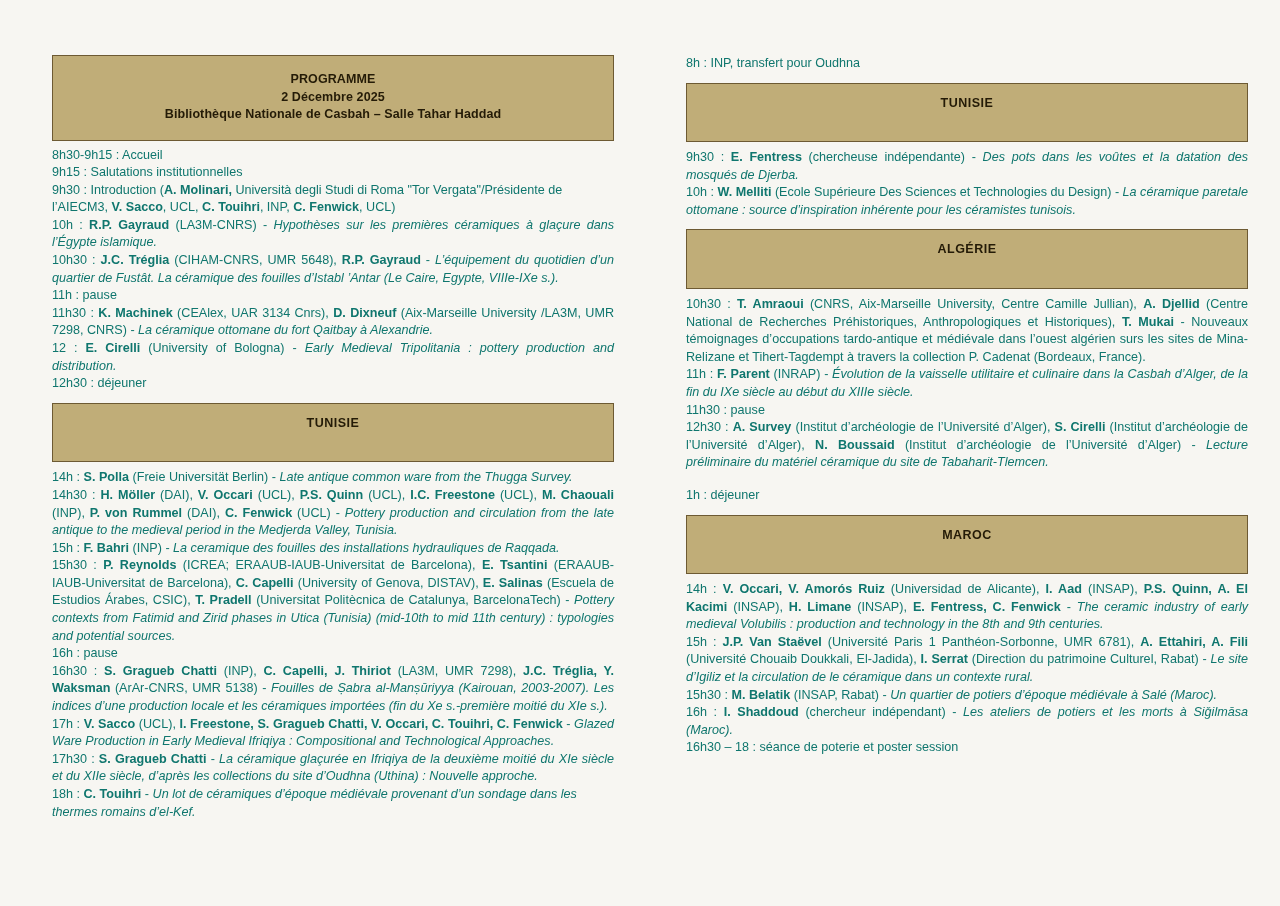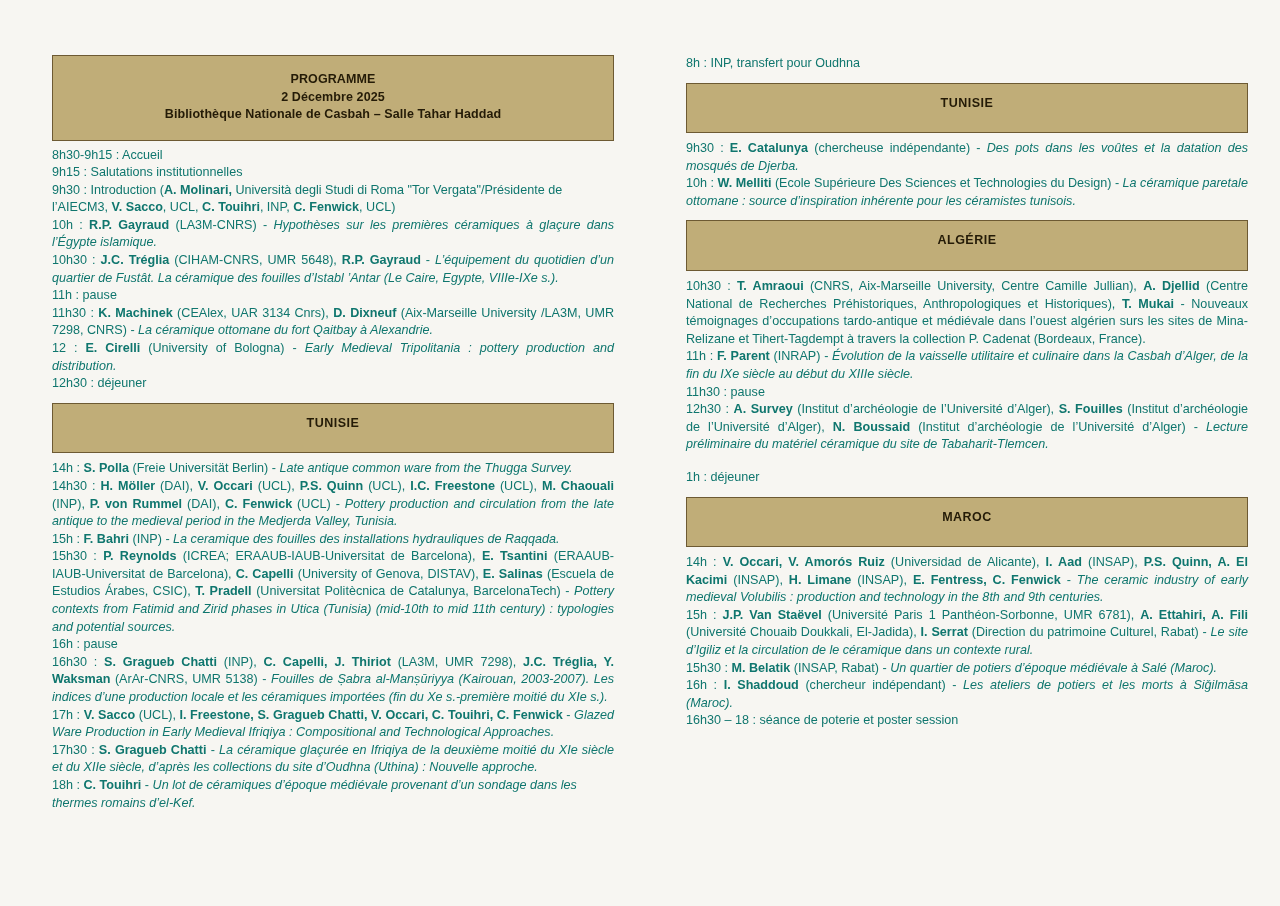--- a/index.html
+++ b/index.html
@@ -42,21 +42,21 @@
     margin-bottom: 6px;
   }
   .banner .bline {
     font-weight: bold;
     font-size: 12.5px;
     line-height: 17.5px;
     color: #241b07;
     letter-spacing: 0.1px;
   }
   .banner.section {
-    padding: 11px 6px 20px 6px;
+    padding: 11px 6px 29px 6px;
     margin-top: 10px;
     margin-bottom: 7px;
   }
   .banner.section .bline {
     font-size: 12.5px;
     letter-spacing: 0.5px;
   }
   .banner.day {
     padding: 15px 6px 16px 6px;
   }
@@ -133,33 +133,33 @@
 
     <div class="entries">
       <p class="entry">8h : INP, transfert pour Oudhna</p>
     </div>
 
     <div class="banner section">
       <div class="bline">TUNISIE</div>
     </div>
 
     <div class="entries">
-      <p class="entry">9h30 : <b>E. Catalunya</b> (chercheuse indépendante) - <i>Des pots dans les voûtes et la datation des mosqués de Djerba.</i></p>
+      <p class="entry">9h30 : <b>E. Fentress</b> (chercheuse indépendante) - <i>Des pots dans les voûtes et la datation des mosqués de Djerba.</i></p>
       <p class="entry">10h : <b>W. Melliti</b> (Ecole Supérieure Des Sciences et Technologies du Design) - <i>La céramique paretale ottomane : source d’inspiration inhérente pour les céramistes tunisois.</i></p>
     </div>
 
     <div class="banner section">
       <div class="bline">ALGÉRIE</div>
     </div>
 
     <div class="entries">
       <p class="entry">10h30 : <b>T. Amraoui</b> (CNRS, Aix-Marseille University, Centre Camille Jullian), <b>A. Djellid</b> (Centre National de Recherches Préhistoriques, Anthropologiques et Historiques), <b>T. Mukai</b> - Nouveaux témoignages d’occupations tardo-antique et médiévale dans l’ouest algérien surs les sites de Mina-Relizane et Tihert-Tagdempt à travers la collection P. Cadenat (Bordeaux, France).</p>
       <p class="entry">11h : <b>F. Parent</b> (INRAP) - <i>Évolution de la vaisselle utilitaire et culinaire dans la Casbah d’Alger, de la fin du IXe siècle au début du XIIIe siècle.</i></p>
       <p class="entry">11h30 : pause</p>
-      <p class="entry">12h30 : <b>A. Survey</b> (Institut d’archéologie de l’Université d’Alger), <b>S. Fouilles</b> (Institut d’archéologie de l’Université d’Alger), <b>N. Boussaid</b> (Institut d’archéologie de l’Université d’Alger) - <i>Lecture préliminaire du matériel céramique du site de Tabaharit-Tlemcen.</i></p>
+      <p class="entry">12h30 : <b>A. Survey</b> (Institut d’archéologie de l’Université d’Alger), <b>S. Cirelli</b> (Institut d’archéologie de l’Université d’Alger), <b>N. Boussaid</b> (Institut d’archéologie de l’Université d’Alger) - <i>Lecture préliminaire du matériel céramique du site de Tabaharit-Tlemcen.</i></p>
       <div class="spacer"></div>
       <p class="entry">1h : déjeuner</p>
     </div>
 
     <div class="banner section">
       <div class="bline">MAROC</div>
     </div>
 
     <div class="entries">
       <p class="entry">14h : <b>V. Occari, V. Amorós Ruiz</b> (Universidad de Alicante), <b>I. Aad</b> (INSAP), <b>P.S. Quinn, A. El Kacimi</b> (INSAP), <b>H. Limane</b> (INSAP), <b>E. Fentress, C. Fenwick</b> - <i>The ceramic industry of early medieval Volubilis : production and technology in the 8th and 9th centuries.</i></p>

